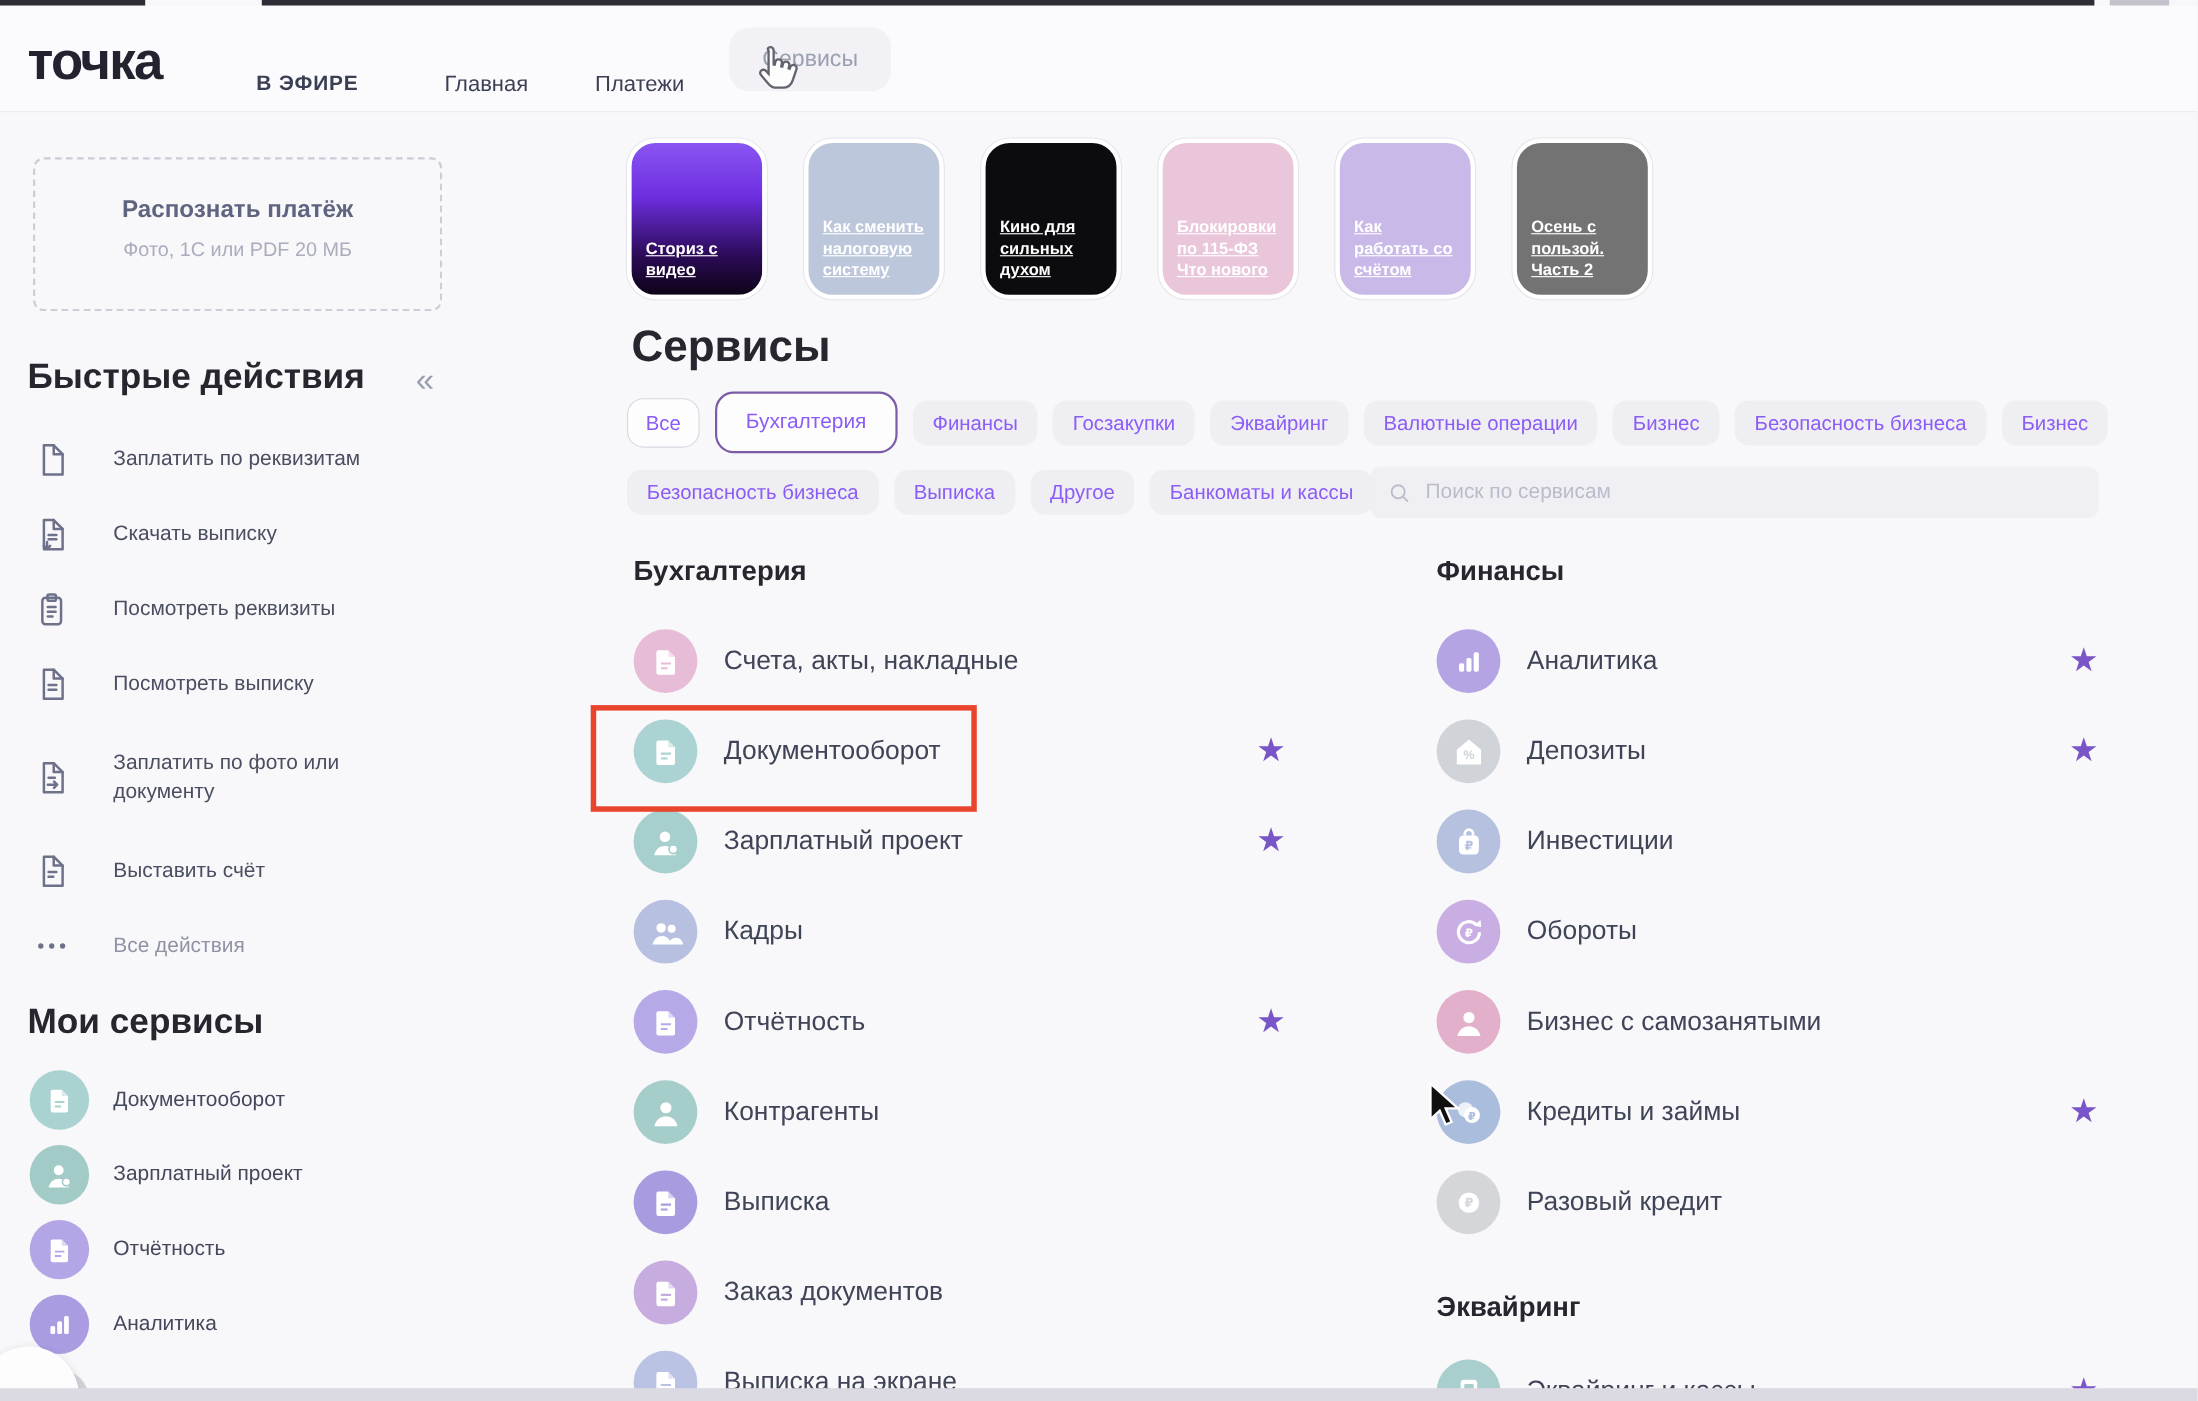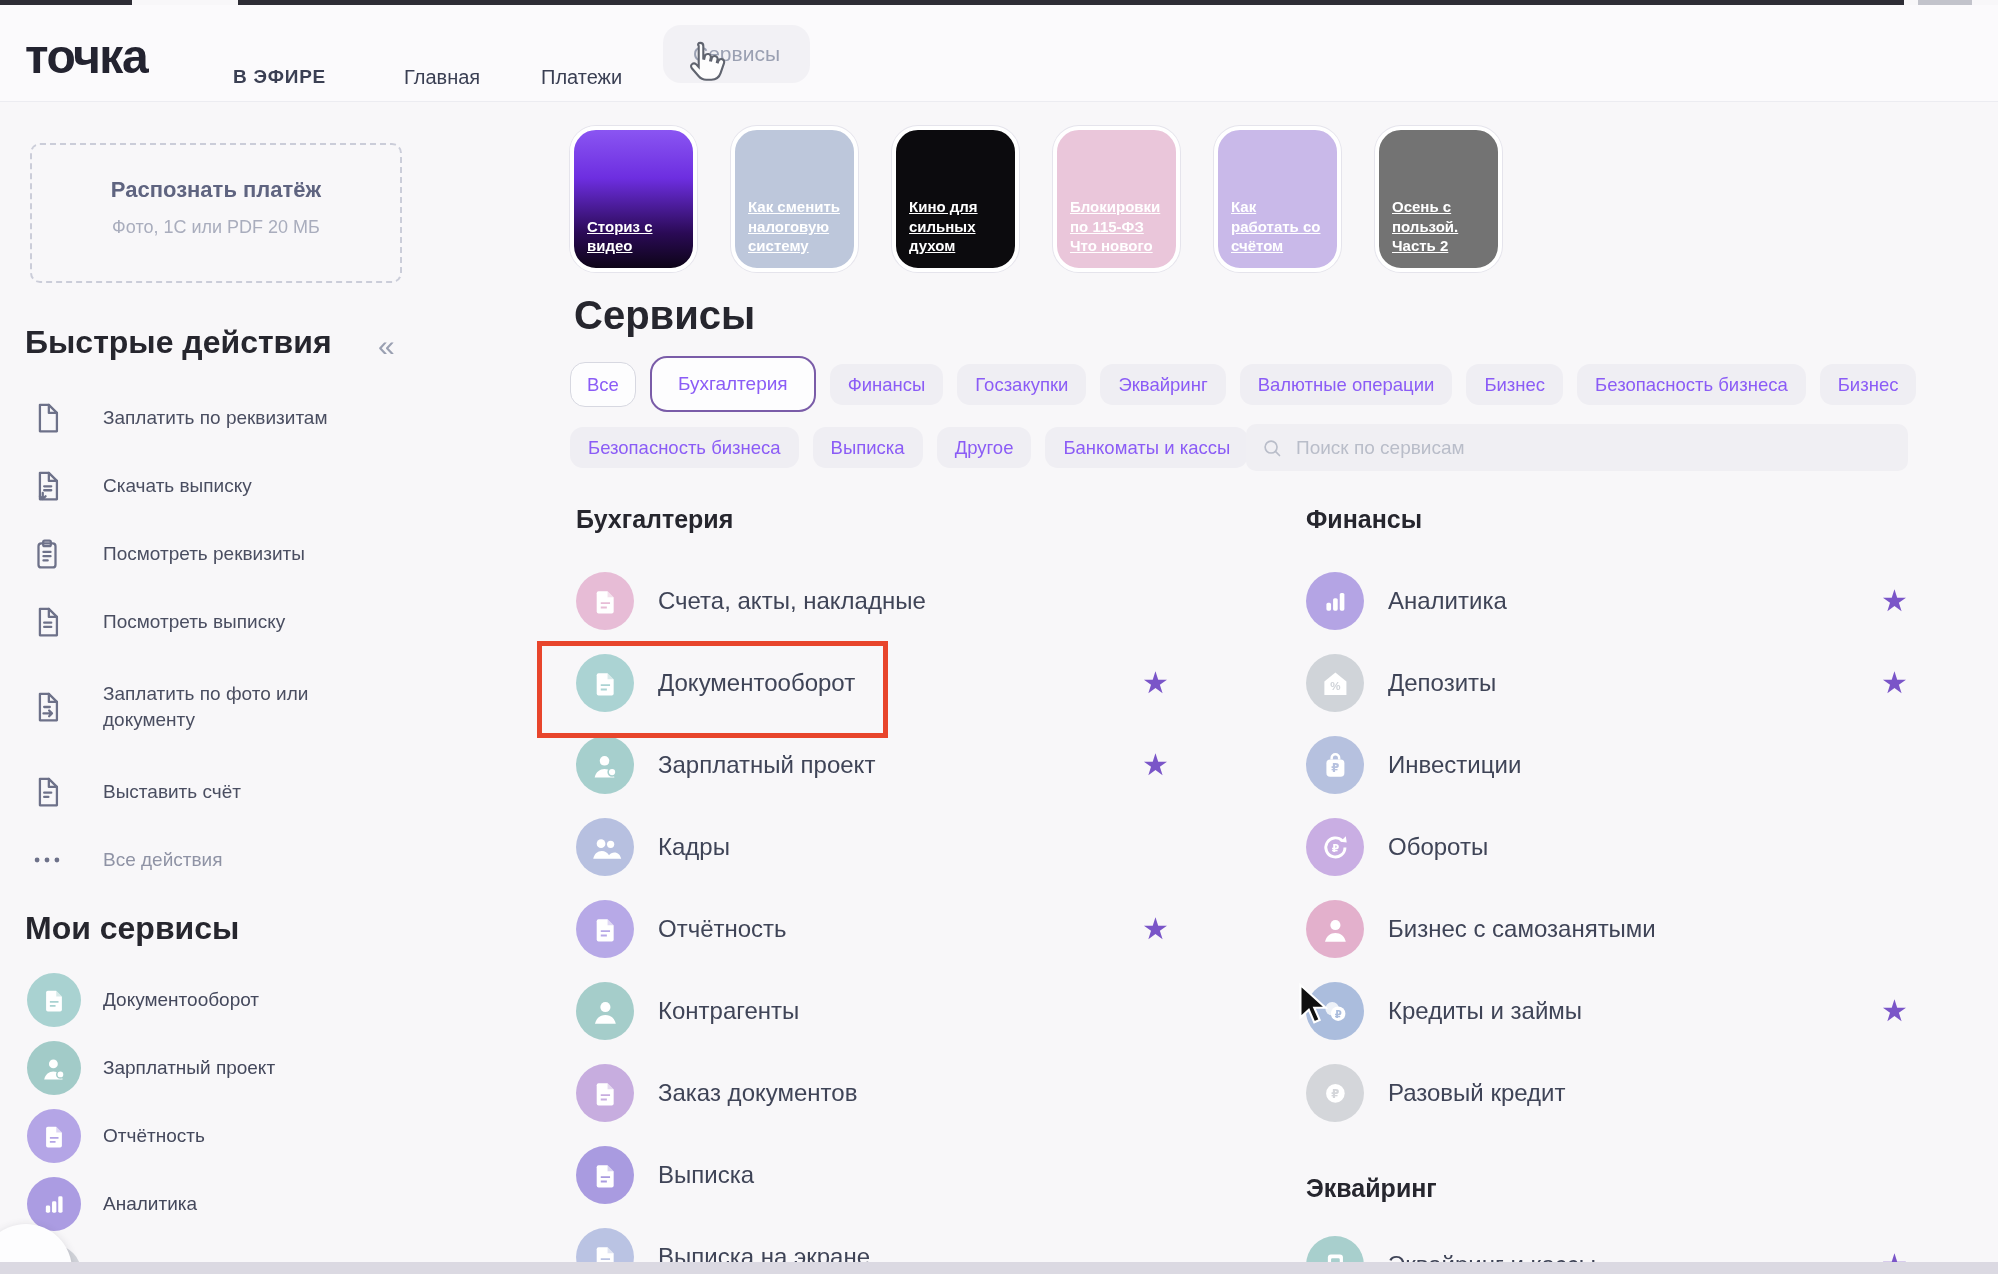--- a/index.html
+++ b/index.html
@@ -311,38 +311,38 @@
       <div class="svc-row">
         <span class="circle" style="background:#a5cdca">
           <svg viewBox="0 0 24 24" style="width:60%;height:60%;">
             <circle cx="12" cy="9" r="3.5" fill="#fff"></circle>
             <path fill="#fff" d="M4.8 20.6c.9-4.1 3.8-6.2 7.2-6.2s6.3 2.1 7.2 6.2z"></path>
           </svg>
         </span>
         <span class="svc-label">Контрагенты</span>
       </div>
       <div class="svc-row">
+        <span class="circle" style="background:#a99be0">
+          <svg viewBox="0 0 24 24" style="width:60%;height:60%;">
+            <path fill="#fff" d="M7.3 5h6.2l4.2 4.2V19a1.3 1.3 0 0 1-1.3 1.3H7.3A1.3 1.3 0 0 1 6 19V6.3A1.3 1.3 0 0 1 7.3 5z"></path>
+            <path fill="#a99be0" opacity=".45" d="M13.5 5l4.2 4.2h-4.2z"></path>
+            <path stroke="#a99be0" stroke-width="1.3" d="M8.8 13.2h6.4M8.8 16.2h4.2"></path>
+          </svg>
+        </span>
+        <span class="svc-label">Выписка</span>
+      </div>
+      <div class="svc-row">
         <span class="circle" style="background:#c7addf">
           <svg viewBox="0 0 24 24" style="width:60%;height:60%;">
             <path fill="#fff" d="M7.3 5h6.2l4.2 4.2V19a1.3 1.3 0 0 1-1.3 1.3H7.3A1.3 1.3 0 0 1 6 19V6.3A1.3 1.3 0 0 1 7.3 5z"></path>
             <path fill="#c7addf" opacity=".45" d="M13.5 5l4.2 4.2h-4.2z"></path>
             <path stroke="#c7addf" stroke-width="1.3" d="M8.8 13.2h6.4M8.8 16.2h4.2"></path>
           </svg>
         </span>
         <span class="svc-label">Заказ документов</span>
-      </div>
-      <div class="svc-row">
-        <span class="circle" style="background:#a99be0">
-          <svg viewBox="0 0 24 24" style="width:60%;height:60%;">
-            <path fill="#fff" d="M7.3 5h6.2l4.2 4.2V19a1.3 1.3 0 0 1-1.3 1.3H7.3A1.3 1.3 0 0 1 6 19V6.3A1.3 1.3 0 0 1 7.3 5z"></path>
-            <path fill="#a99be0" opacity=".45" d="M13.5 5l4.2 4.2h-4.2z"></path>
-            <path stroke="#a99be0" stroke-width="1.3" d="M8.8 13.2h6.4M8.8 16.2h4.2"></path>
-          </svg>
-        </span>
-        <span class="svc-label">Выписка</span>
       </div>
       <div class="svc-row">
         <span class="circle" style="background:#bac3e3">
           <svg viewBox="0 0 24 24" style="width:60%;height:60%;">
             <path fill="#fff" d="M7.3 5h6.2l4.2 4.2V19a1.3 1.3 0 0 1-1.3 1.3H7.3A1.3 1.3 0 0 1 6 19V6.3A1.3 1.3 0 0 1 7.3 5z"></path>
             <path fill="#bac3e3" opacity=".45" d="M13.5 5l4.2 4.2h-4.2z"></path>
             <path stroke="#bac3e3" stroke-width="1.3" d="M8.8 13.2h6.4M8.8 16.2h4.2"></path>
           </svg>
         </span>
         <span class="svc-label">Выписка на экране</span>

